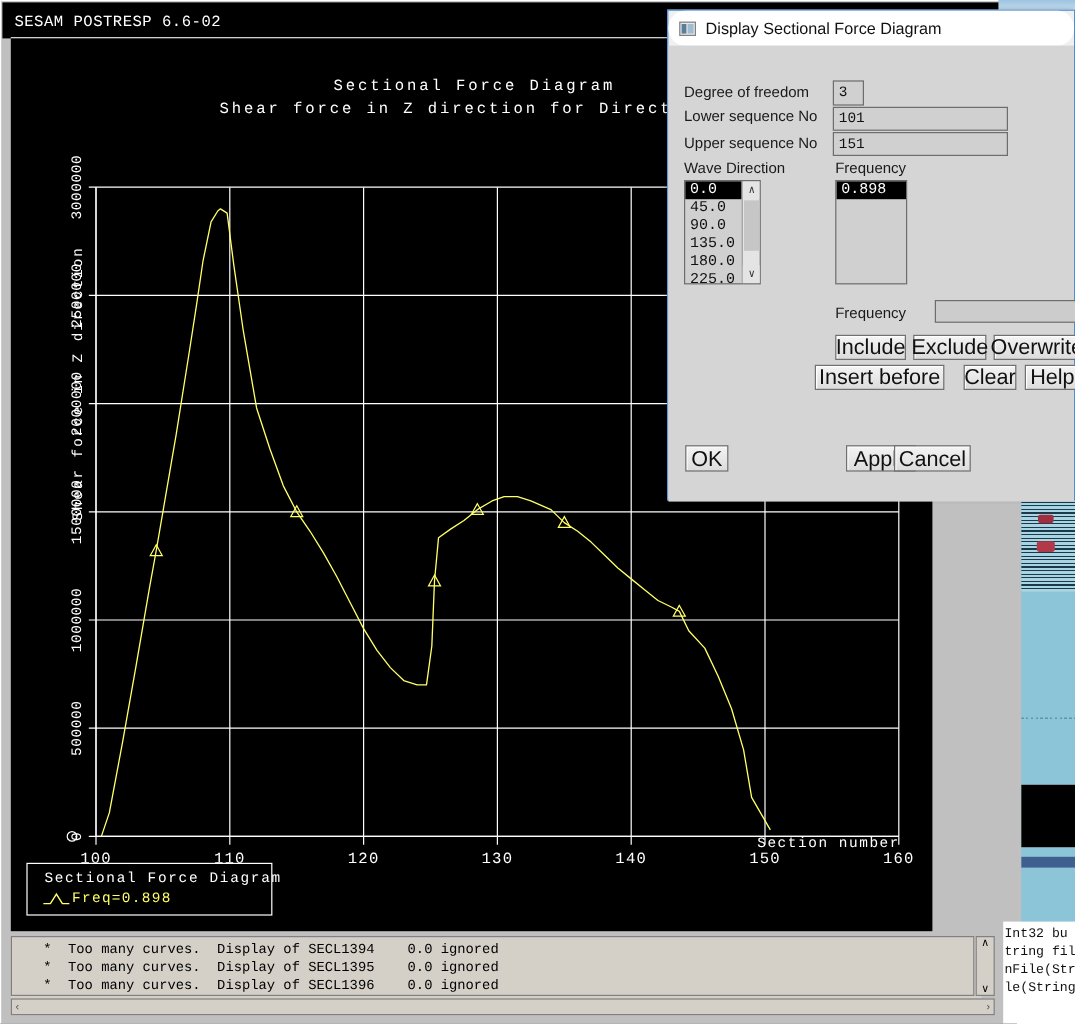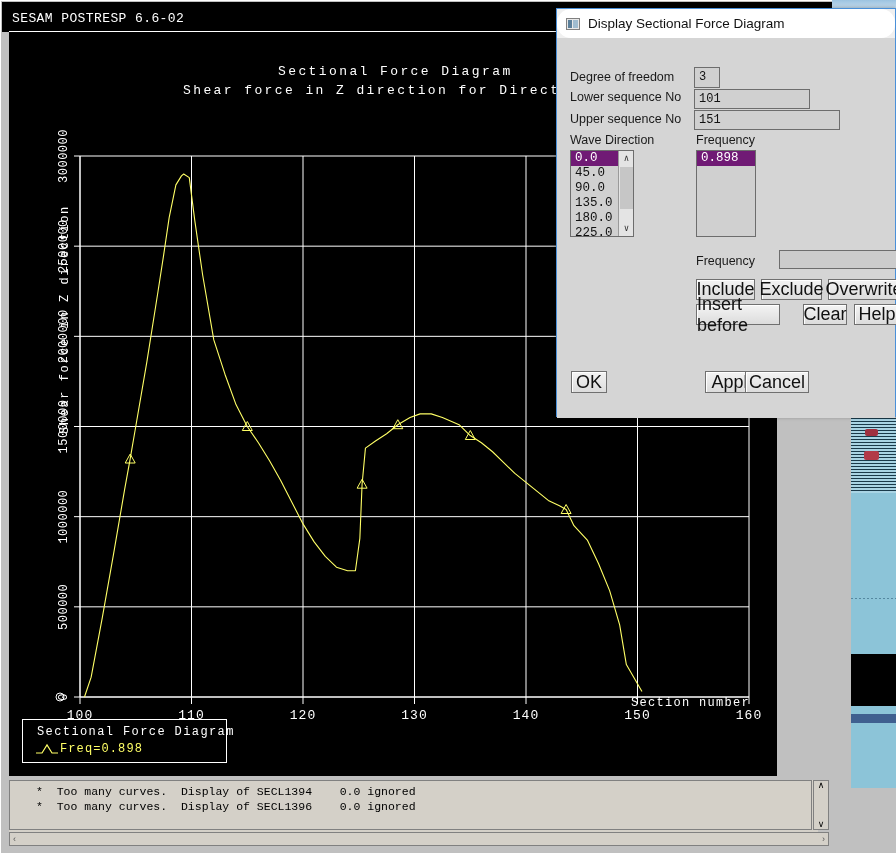--- a/index.html
+++ b/index.html
@@ -171,21 +171,21 @@
     font-family: "Liberation Mono", monospace; font-size: 12px; color: #111;
     padding-left: 4px; line-height: 18px;
   }
 
   .listbox {
     position: absolute; background: #d0d0d0; border: 1px solid #6d6d6d;
     box-sizing: border-box; overflow: hidden;
     font-family: "Liberation Mono", monospace; font-size: 12.5px; color: #111;
   }
   .listrow { height: 15px; line-height: 15px; padding-left: 4px; white-space: nowrap; }
-  .listrow.sel { background: #701a75; color: #ffffff; }
+  .listrow.sel { background: #000000; color: #ffffff; }
 
   .lb-scroll {
     position: absolute; right: 0; top: 0; width: 15px; height: 100%;
     background: #e4e4e4; border-left: 1px solid #9a9a9a; box-sizing: border-box;
   }
   .lb-arrow {
     position:absolute; left:0; width:15px; height:15px;
     display:flex; align-items:center; justify-content:center;
     font-size:9px; color:#333; background:#e4e4e4;
   }
@@ -215,20 +215,27 @@
 
     <div class="bg-model">
       <div class="bg-model-hatch"></div>
       <div class="bg-model-red1"></div>
       <div class="bg-model-red2"></div>
       <div class="bg-model-line"></div>
       <div class="bg-model-black"></div>
       <div class="bg-model-blue"></div>
     </div>
 
+    <div class="bg-code">
+      <div>Int32 bu</div>
+      <div></div>
+      <div>tring fil</div>
+      <div>nFile(Str</div>
+      <div>le(String</div>
+    </div>
   </div>
 
   <div class="postresp">
 
     <div class="pr-titlebar">
       <div class="pr-title-text">SESAM POSTRESP 6.6-02</div>
     </div>
     <div class="pr-titlebar-rule"></div>
 
     <div class="canvas">
@@ -304,20 +311,21 @@
         <svg class="legend-marker" width="22" height="12">
           <polyline points="0,10 6,10 11,2 16,10 22,10" fill="none" stroke="#ffff66" stroke-width="1.2"></polyline>
         </svg>
         <div class="legend-l2">Freq=0.898</div>
       </div>
     </div>
 
     <div class="console-wrap">
       <div class="console-box">
         <div>*  Too many curves.  Display of SECL1394    0.0 ignored</div>
+        <div>*  Too many curves.  Display of SECL1395    0.0 ignored</div>
         <div>*  Too many curves.  Display of SECL1396    0.0 ignored</div>
       </div>
       <div class="vscroll">
         <span>∧</span>
         <span>∨</span>
       </div>
       <div class="hscroll">
         <span>‹</span>
         <span>›</span>
       </div>
@@ -330,21 +338,21 @@
       <div class="dlg-icon"></div>
       <div class="dlg-title-text">Display Sectional Force Diagram</div>
     </div>
 
     <div class="dlg-body">
 
       <div class="fld-label" style="left:13px; top:32px;">Degree of freedom</div>
       <div class="txtinput" style="left:137px; top:29px; width:26px; height:21px;">3</div>
 
       <div class="fld-label" style="left:13px; top:52px;">Lower sequence No</div>
-      <div class="txtinput" style="left:137px; top:51px; width:116px; height:20px;">101</div>
+      <div class="txtinput" style="left:137px; top:51px; width:146px; height:20px;">101</div>
 
       <div class="fld-label" style="left:13px; top:74px;">Upper sequence No</div>
       <div class="txtinput" style="left:137px; top:72px; width:146px; height:20px;">151</div>
 
       <div class="fld-label" style="left:13px; top:95px;">Wave Direction</div>
       <div class="listbox" style="left:13px; top:112px; width:64px; height:87px;">
         <div id="wd-rows">
             <div class="listrow sel">0.0</div>
             <div class="listrow">45.0</div>
             <div class="listrow">90.0</div>
@@ -366,21 +374,21 @@
           </div>
       </div>
 
       <div class="fld-label" style="left:139px; top:216px;">Frequency</div>
       <div class="txtinput" style="left:222px; top:212px; width:118px; height:19px; background:#cccccc;"></div>
 
       <div class="btn" style="left:139px; top:241px; width:59px; height:21px;">Include</div>
       <div class="btn" style="left:204px; top:241px; width:61px; height:21px;">Exclude</div>
       <div class="btn" style="left:271px; top:241px; width:72px; height:21px;">Overwrite</div>
 
-      <div class="btn" style="left:139px; top:266px; width:84px; height:21px;">Insert before</div>
+      <div class="btn" style="left:122px; top:266px; width:108px; height:21px;">Insert before</div>
       <div class="btn" style="left:246px; top:266px; width:44px; height:21px;">Clear</div>
       <div class="btn" style="left:297px; top:266px; width:46px; height:21px;">Help</div>
 
       <div class="btn" style="left:14px; top:333px; width:36px; height:22px;">OK</div>
       <div class="btn" style="left:100px; top:333px; width:58px; height:22px;margin-left:48px;">Apply</div>
       <div class="btn" style="left:188px; top:333px; width:64px; height:22px;">Cancel</div>
     </div>
   </div>
 </div>
 

